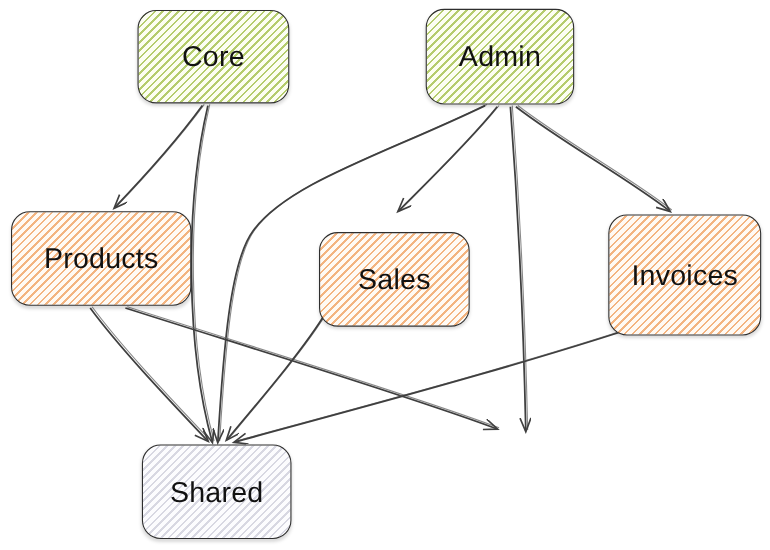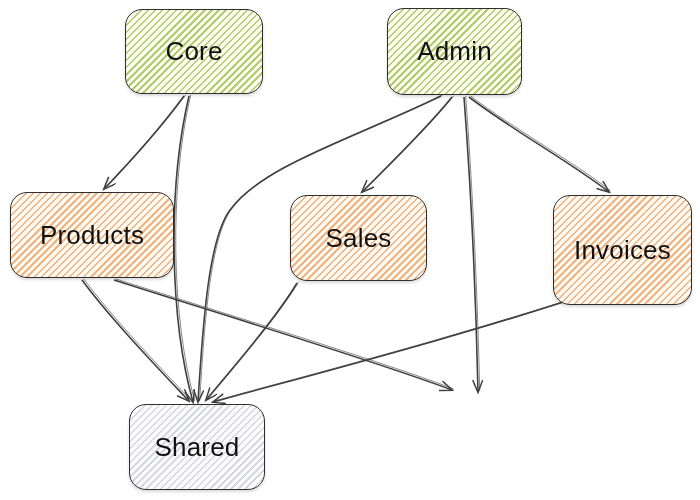--- a/index.html
+++ b/index.html
@@ -60,21 +60,21 @@
     </svg>
     <div class="node" style="left: 125px; top: 9px; width: 138px; height: 85px; border-color: rgb(46, 46, 46); background: repeating-linear-gradient(135deg, rgb(181, 204, 110) 0px, rgb(181, 204, 110) 1.7px, rgb(252, 254, 242) 1.7px, rgb(252, 254, 242) 5px);">
       <span class="node-label" style="color: rgb(17, 17, 17);">Core</span>
     </div>
     <div class="node" style="left: 387px; top: 8px; width: 135px; height: 87px; border-color: rgb(46, 46, 46); background: repeating-linear-gradient(135deg, rgb(181, 204, 110) 0px, rgb(181, 204, 110) 1.7px, rgb(252, 254, 242) 1.7px, rgb(252, 254, 242) 5px);">
       <span class="node-label" style="color: rgb(17, 17, 17);">Admin</span>
     </div>
     <div class="node" style="left: 10px; top: 192px; width: 164px; height: 86px; border-color: rgb(46, 46, 46); background: repeating-linear-gradient(135deg, rgb(243, 180, 128) 0px, rgb(243, 180, 128) 1.7px, rgb(255, 250, 244) 1.7px, rgb(255, 250, 244) 5px);">
       <span class="node-label" style="color: rgb(17, 17, 17);">Products</span>
     </div>
-    <div class="node" style="left: 290px; top: 195px; width: 137px; height: 86px; border-color: rgb(46, 46, 46); background: repeating-linear-gradient(135deg, rgb(243, 180, 128) 0px, rgb(243, 180, 128) 1.7px, rgb(255, 250, 244) 1.7px, rgb(255, 250, 244) 5px);">
+    <div class="node" style="left: 290px; top: 211px; width: 137px; height: 86px; border-color: rgb(46, 46, 46); background: repeating-linear-gradient(135deg, rgb(243, 180, 128) 0px, rgb(243, 180, 128) 1.7px, rgb(255, 250, 244) 1.7px, rgb(255, 250, 244) 5px);">
       <span class="node-label" style="color: rgb(17, 17, 17);">Sales</span>
     </div>
     <div class="node" style="left: 553px; top: 195px; width: 139px; height: 110px; border-color: rgb(46, 46, 46); background: repeating-linear-gradient(135deg, rgb(243, 180, 128) 0px, rgb(243, 180, 128) 1.7px, rgb(255, 250, 244) 1.7px, rgb(255, 250, 244) 5px);">
       <span class="node-label" style="color: rgb(17, 17, 17);">Invoices</span>
     </div>
     <div class="node" style="left: 129px; top: 404px; width: 136px; height: 86px; border-color: rgb(46, 46, 46); background: repeating-linear-gradient(135deg, rgb(216, 216, 226) 0px, rgb(216, 216, 226) 1.7px, rgb(252, 252, 254) 1.7px, rgb(252, 252, 254) 5px); align-items: center;">
       <span class="node-label" style="color: rgb(17, 17, 17);">Shared</span>
     </div>
   </div>
 

